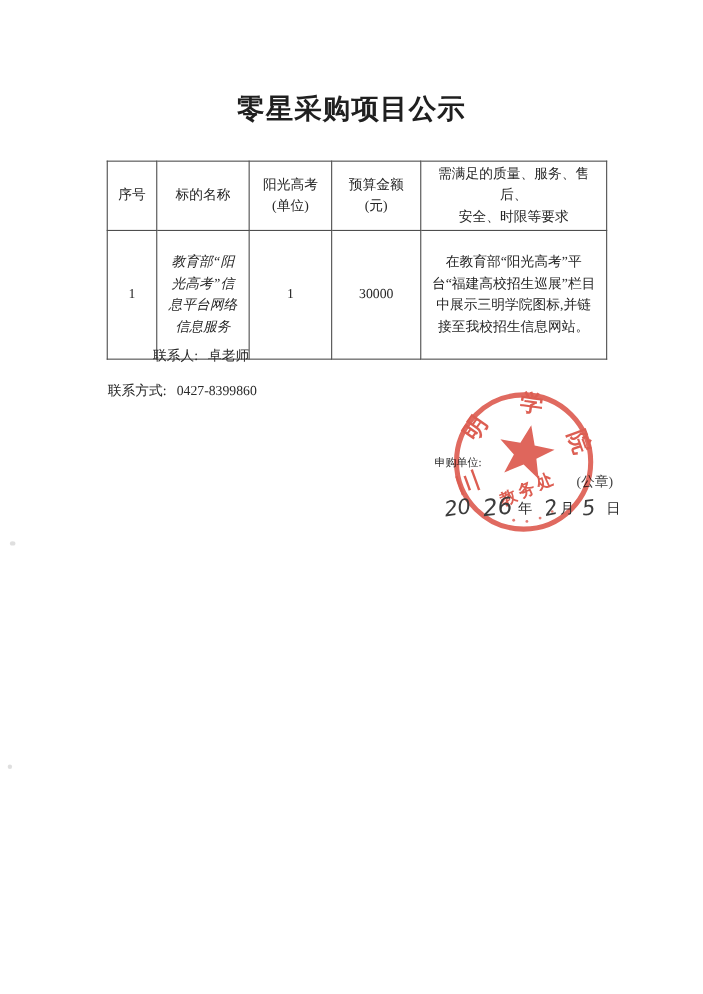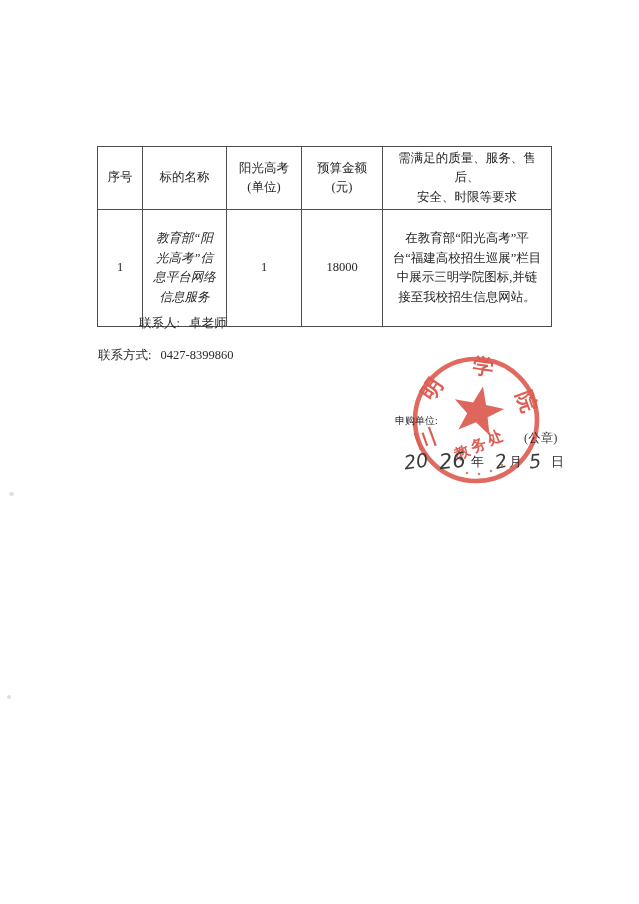--- a/index.html
+++ b/index.html
@@ -125,20 +125,21 @@
     opacity: 0.55;
   }
   .speck-1 { left: 9px;  top: 492px; width: 5px; height: 4px; }
   .speck-2 { left: 7px;  top: 695px; width: 4px; height: 4px; }
 </style>
 </head>
 <body>
 
 <div class="page">
 
+  <div class="doc-title">零星采购项目公示</div>
 
   <table class="proc-table">
     <colgroup>
       <col style="width:45px">
       <col style="width:84px">
       <col style="width:75px">
       <col style="width:81px">
       <col style="width:169px">
     </colgroup>
     <tbody>
@@ -149,21 +150,21 @@
 (单位)</th>
         <th>预算金额
 (元)</th>
         <th>需满足的质量、服务、售后、
 安全、时限等要求</th>
       </tr>
       <tr class="body-row">
         <td>1</td>
         <td class="cell-name">教育部“阳光高考”信息平台网络信息服务</td>
         <td>1</td>
-        <td>18000</td>
+        <td>30000</td>
         <td class="cell-req">在教育部“阳光高考”平台“福建高校招生巡展”栏目中展示三明学院图标,并链接至我校招生信息网站。</td>
       </tr>
     </tbody>
   </table>
 
   <div class="contact-line contact-person">
     <span>联系人:</span>
     <span class="value">卓老师</span>
   </div>
 

